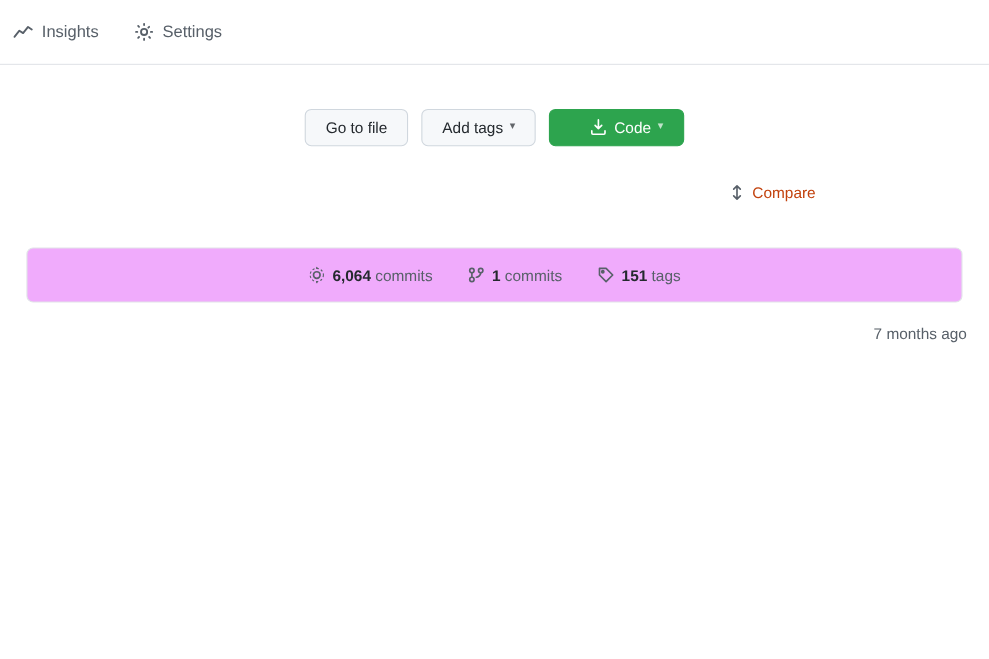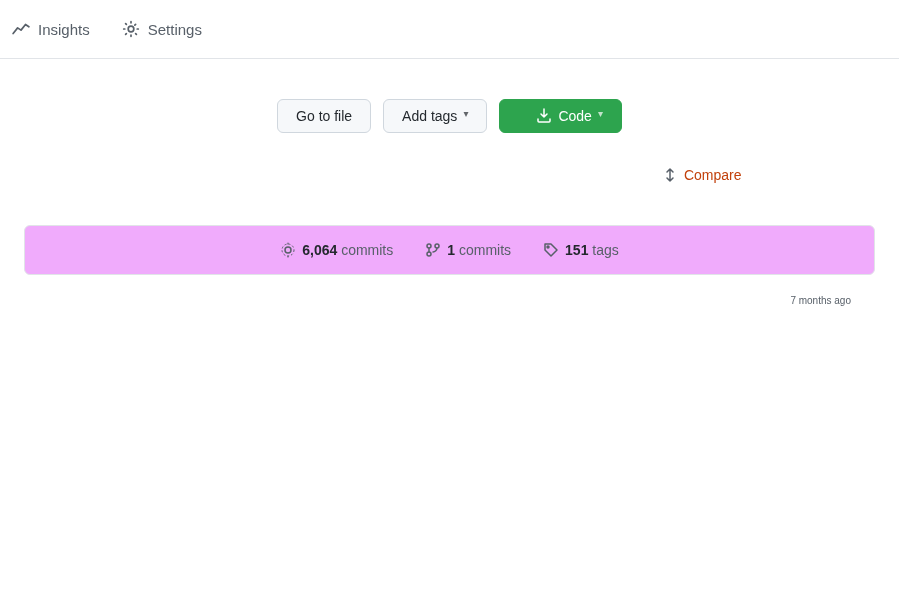--- a/index.html
+++ b/index.html
@@ -135,22 +135,22 @@
       height: 16px;
       stroke: #586069;
       fill: none;
       stroke-width: 1.5;
     }
 
     
     .timestamp-area {
       display: flex;
       justify-content: flex-end;
-      padding: 12px 48px;
-      font-size: 10px;
+      padding: 12px 20px;
+      font-size: 14px;
       color: #586069;
     }
   </style>
 </head>
 <body>
 
 <div class="top-nav">
   <div class="nav-item">
     <svg class="nav-icon" viewBox="0 0 16 16">
       <polyline points="1,12 5,7 8,9 12,4 15,6" stroke="#586069" stroke-width="1.5" fill="none" stroke-linecap="round" stroke-linejoin="round"></polyline>

